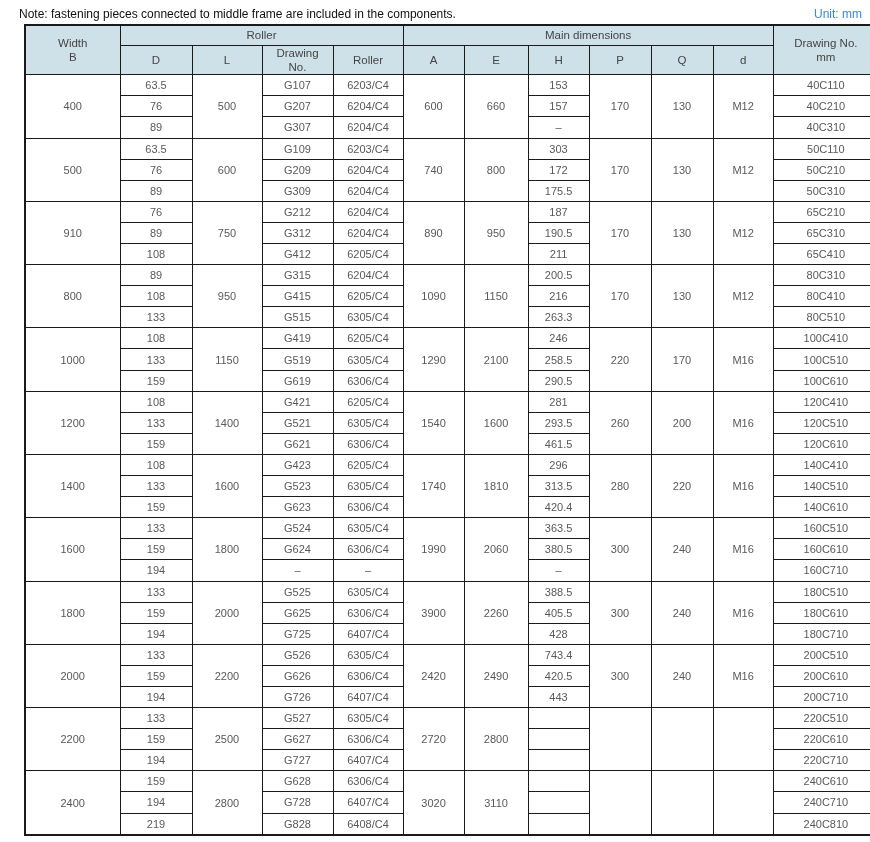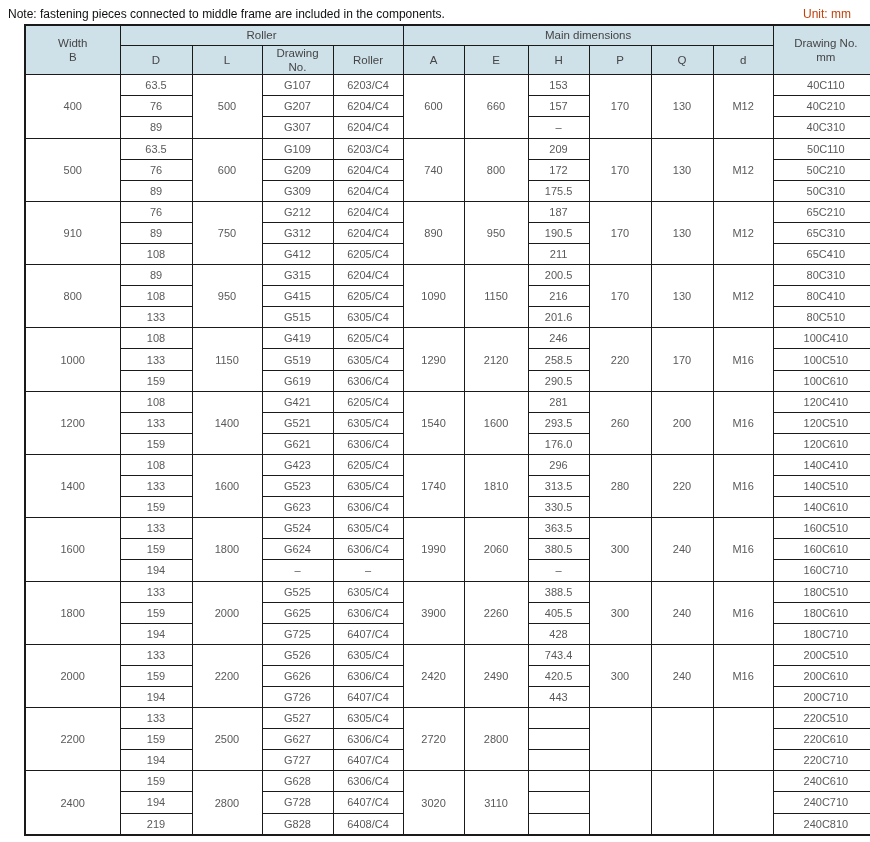--- a/index.html
+++ b/index.html
@@ -13,30 +13,31 @@
   }
   .page {
     width: 870px;
     height: 842px;
     position: relative;
   }
   .topbar {
     display: flex;
     justify-content: space-between;
     align-items: flex-end;
-    padding: 4px 19px 3px 8px;
+    padding: 4px 8px 3px 8px;
     height: 17px;
+    margin-left: 11px;
   }
   .note {
     font-size: 12px;
     color: #111111;
   }
   .unit {
     font-size: 12px;
-    color: #c2410c;
+    color: #3b82f6;
   }
   table.spec {
     border-collapse: collapse;
     table-layout: fixed;
     margin-left: 24px;
     width: 854px;
     height: 812px;
     border: 2px solid #1a1a1a;
   }
   th, td {
@@ -136,21 +137,21 @@
           <td>40C310</td>
         </tr>
         <tr>
           <td rowspan="3">500</td>
           <td>63.5</td>
           <td rowspan="3">600</td>
           <td>G109</td>
           <td>6203/C4</td>
           <td rowspan="3">740</td>
           <td rowspan="3">800</td>
-          <td>209</td>
+          <td>303</td>
           <td rowspan="3">170</td>
           <td rowspan="3">130</td>
           <td rowspan="3">M12</td>
           <td>50C110</td>
         </tr>
         <tr>
           <td>76</td>
           <td>G209</td>
           <td>6204/C4</td>
           <td>172</td>
@@ -209,31 +210,31 @@
           <td>108</td>
           <td>G415</td>
           <td>6205/C4</td>
           <td>216</td>
           <td>80C410</td>
         </tr>
         <tr>
           <td>133</td>
           <td>G515</td>
           <td>6305/C4</td>
-          <td>201.6</td>
+          <td>263.3</td>
           <td>80C510</td>
         </tr>
         <tr>
           <td rowspan="3">1000</td>
           <td>108</td>
           <td rowspan="3">1150</td>
           <td>G419</td>
           <td>6205/C4</td>
           <td rowspan="3">1290</td>
-          <td rowspan="3">2120</td>
+          <td rowspan="3">2100</td>
           <td>246</td>
           <td rowspan="3">220</td>
           <td rowspan="3">170</td>
           <td rowspan="3">M16</td>
           <td>100C410</td>
         </tr>
         <tr>
           <td>133</td>
           <td>G519</td>
           <td>6305/C4</td>
@@ -265,21 +266,21 @@
           <td>133</td>
           <td>G521</td>
           <td>6305/C4</td>
           <td>293.5</td>
           <td>120C510</td>
         </tr>
         <tr>
           <td>159</td>
           <td>G621</td>
           <td>6306/C4</td>
-          <td>176.0</td>
+          <td>461.5</td>
           <td>120C610</td>
         </tr>
         <tr>
           <td rowspan="3">1400</td>
           <td>108</td>
           <td rowspan="3">1600</td>
           <td>G423</td>
           <td>6205/C4</td>
           <td rowspan="3">1740</td>
           <td rowspan="3">1810</td>
@@ -293,21 +294,21 @@
           <td>133</td>
           <td>G523</td>
           <td>6305/C4</td>
           <td>313.5</td>
           <td>140C510</td>
         </tr>
         <tr>
           <td>159</td>
           <td>G623</td>
           <td>6306/C4</td>
-          <td>330.5</td>
+          <td>420.4</td>
           <td>140C610</td>
         </tr>
         <tr>
           <td rowspan="3">1600</td>
           <td>133</td>
           <td rowspan="3">1800</td>
           <td>G524</td>
           <td>6305/C4</td>
           <td rowspan="3">1990</td>
           <td rowspan="3">2060</td>

